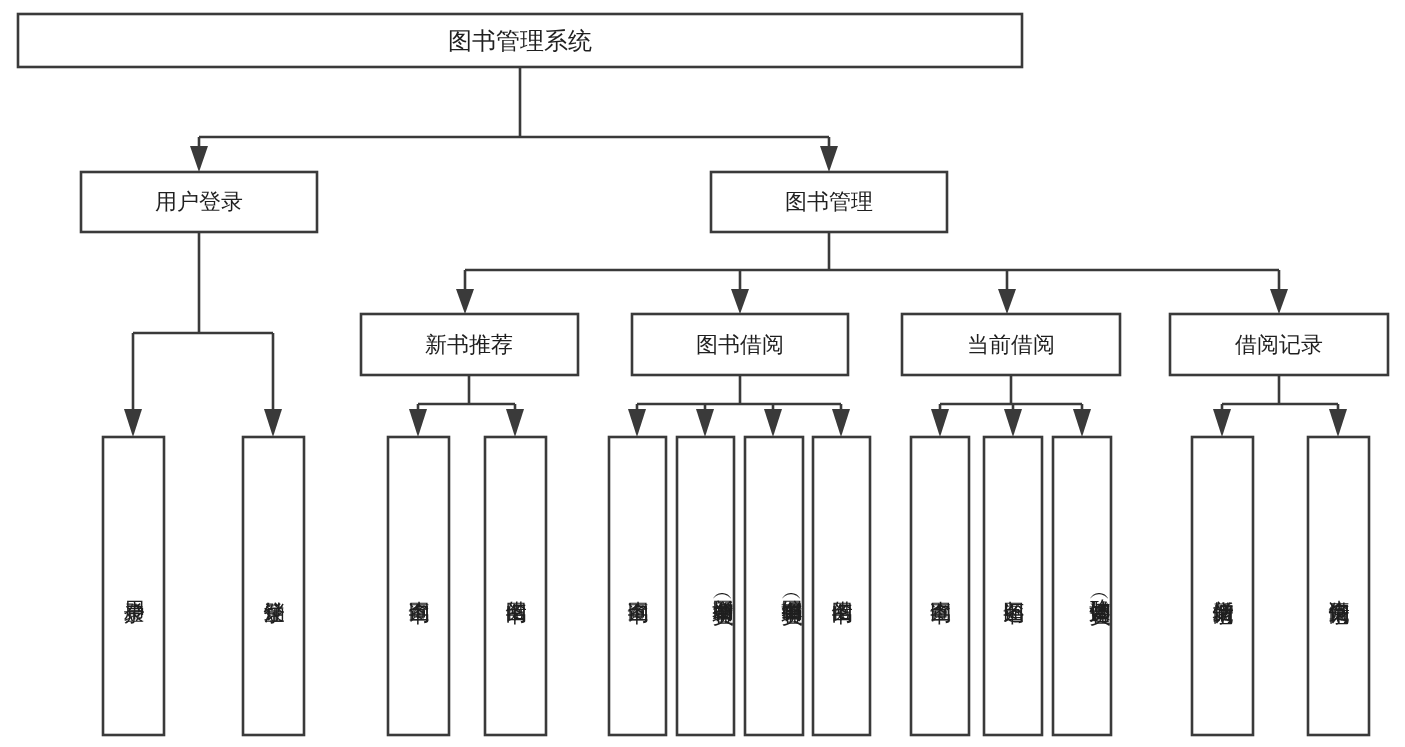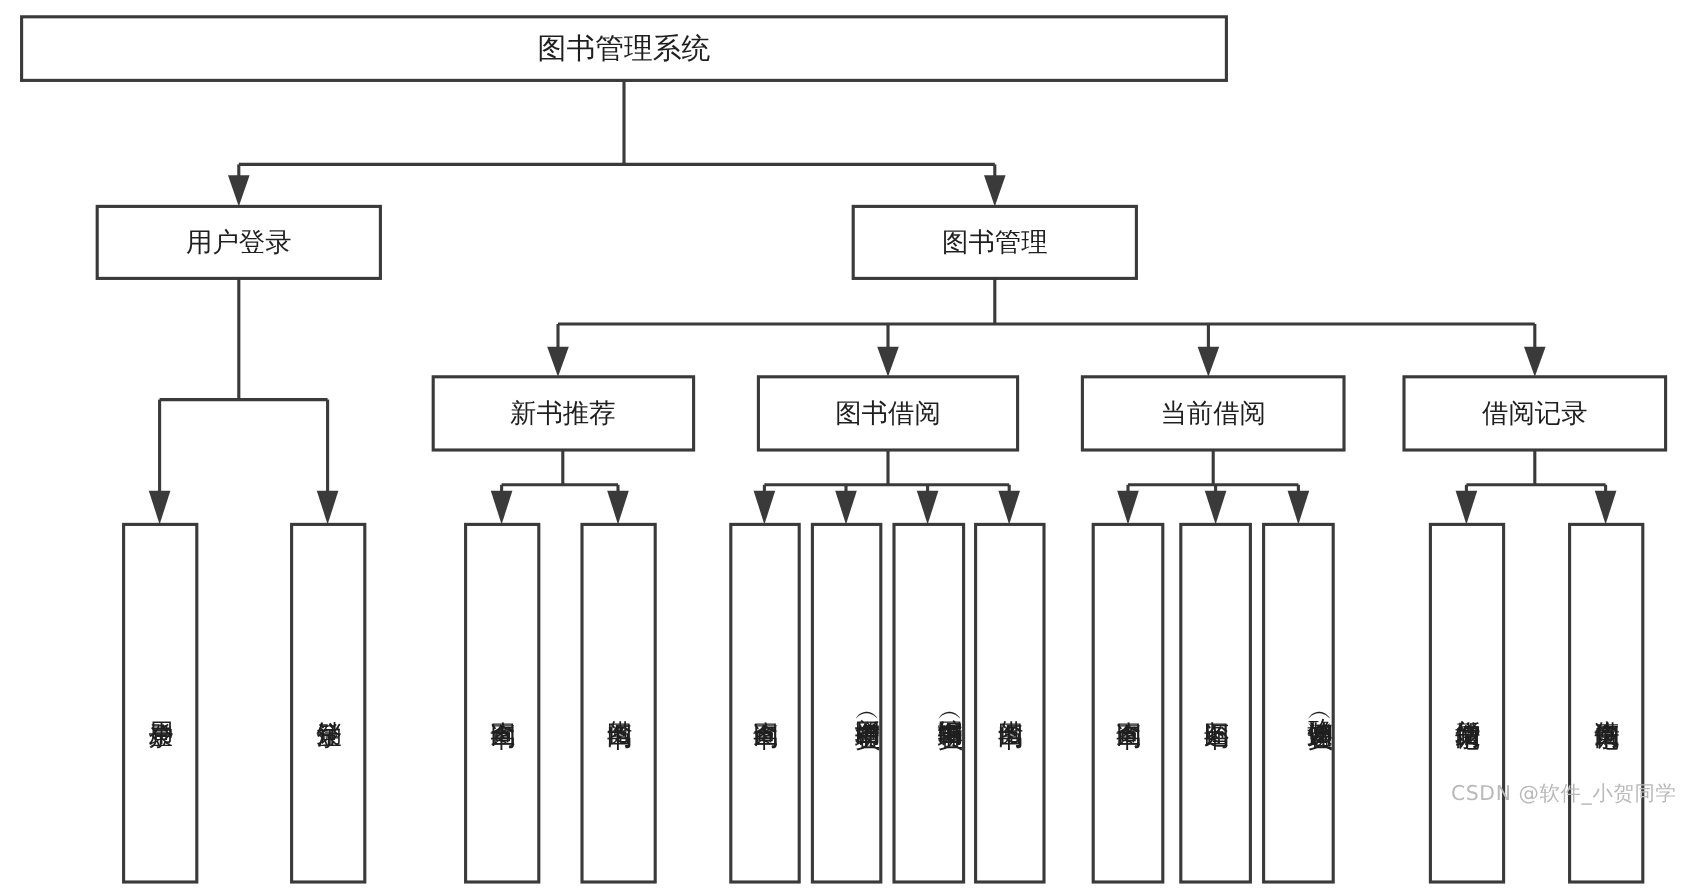--- a/index.html
+++ b/index.html
@@ -213,15 +213,14 @@
   <div class="leaf-label-wrap" style="left:609px; top:437px; width:57px; height:298px;">查询图书</div>
   <div class="leaf-label-wrap" style="left:677px; top:437px; width:57px; height:298px; align-items:flex-start;">新增图书（管理员）</div>
   <div class="leaf-label-wrap" style="left:745px; top:437px; width:58px; height:298px; align-items:flex-start;">编辑图书（管理员）</div>
   <div class="leaf-label-wrap" style="left:813px; top:437px; width:57px; height:298px;">借阅图书</div>
   <div class="leaf-label-wrap" style="left:911px; top:437px; width:58px; height:298px;">查询图书</div>
   <div class="leaf-label-wrap" style="left:984px; top:437px; width:58px; height:298px;">归还图书</div>
   <div class="leaf-label-wrap" style="left:1053px; top:437px; width:58px; height:298px; align-items:flex-start;">确认归还（管理员）</div>
   <div class="leaf-label-wrap" style="left:1192px; top:437px; width:61px; height:298px;">新增借阅记录</div>
   <div class="leaf-label-wrap" style="left:1308px; top:437px; width:61px; height:298px;">查询借阅记录</div>
 
-  <div class="watermark">CSDN @软件_小贺同学</div>
 
 </div>
 
 </body></html>

